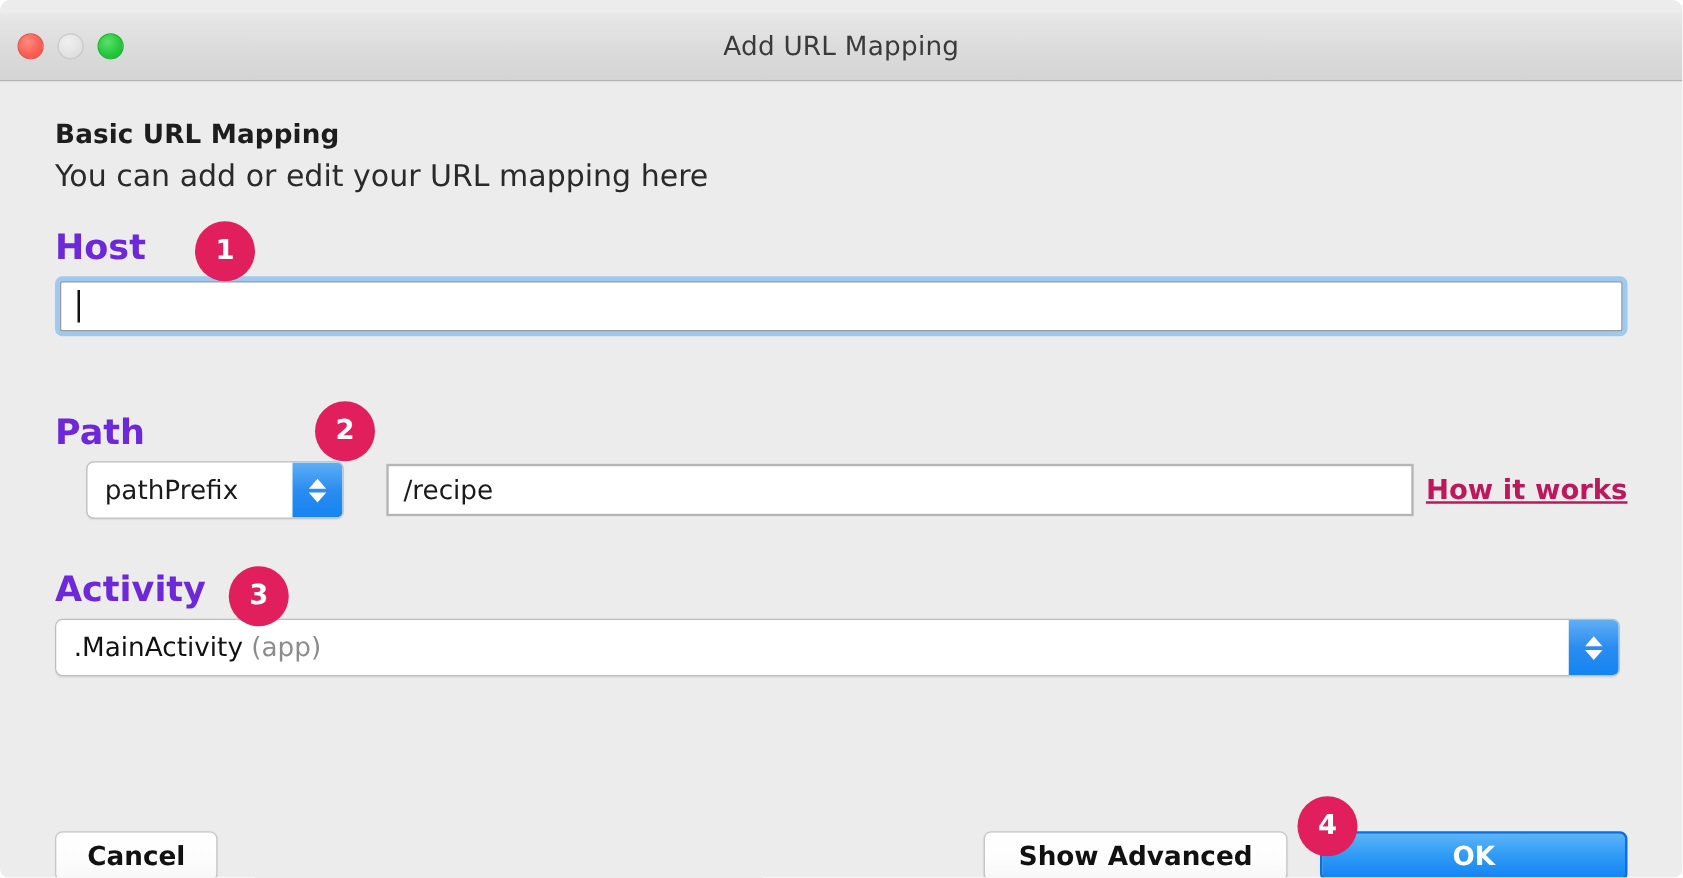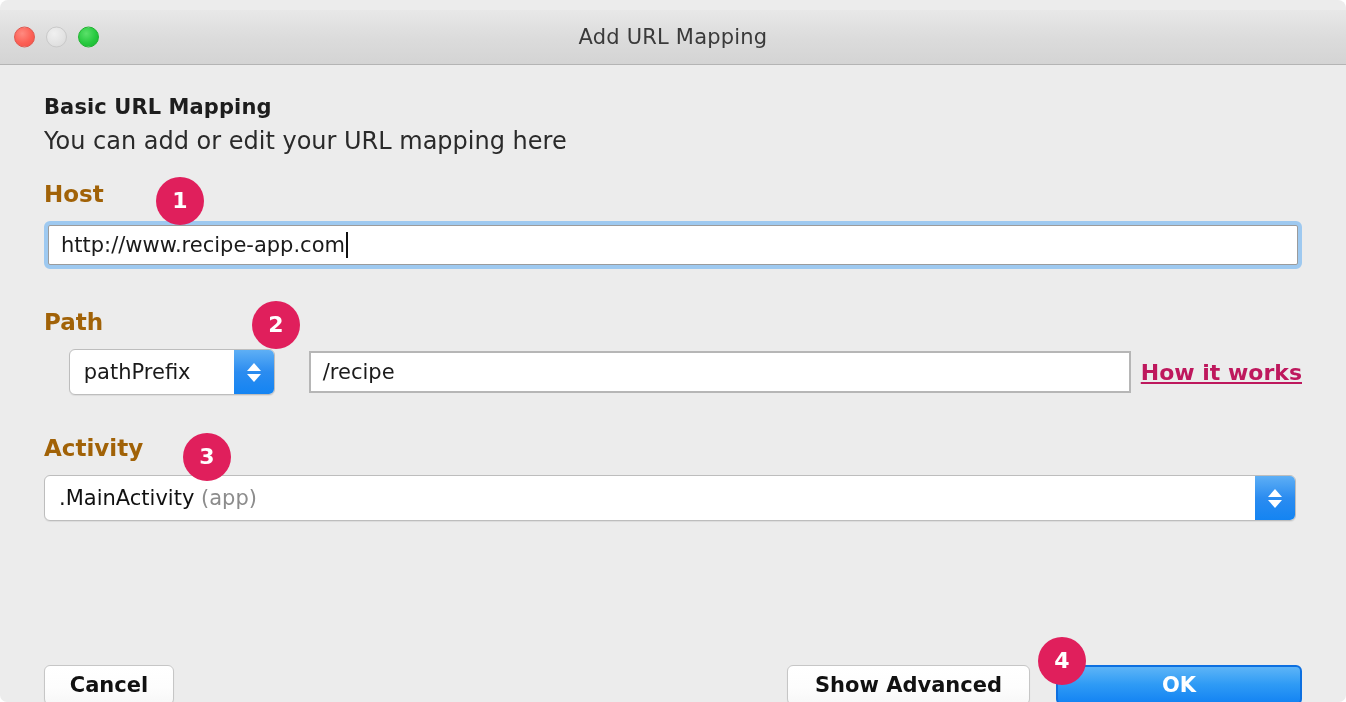--- a/index.html
+++ b/index.html
@@ -81,23 +81,23 @@
     letter-spacing: 0.1px;
   }
   .section-sub {
     font-size: 24px;
     color: #2a2a2a;
     margin: 0 0 26px 0;
     font-weight: 400;
   }
 
   .field-label {
-    font-size: 23px;
+    font-size: 28px;
     font-weight: bold;
-    color: #a16207;
+    color: #6d28d9;
     display: inline-block;
     position: relative;
   }
 
   .label-row {
     position: relative;
     height: 30px;
     margin-bottom: 10px;
   }
 
@@ -301,26 +301,25 @@
 
     <div class="section-title">Basic URL Mapping</div>
     <div class="section-sub">You can add or edit your URL mapping here</div>
 
     <div class="label-row">
       <span class="field-label">Host</span>
       <span class="badge" style="left:112px; top:-4px;">1</span>
     </div>
     <div class="focus-wrap">
       <div class="host-input">
-        <span>http://www.recipe-app.com</span>
           <span class="caret"></span>
       </div>
     </div>
 
-    <div class="label-row" style="margin-top:40px;">
+    <div class="label-row" style="margin-top:60px;">
       <span class="field-label">Path</span>
       <span class="badge" style="left:208px; top:-8px;">2</span>
     </div>
     <div class="path-row">
       <div class="select-box">
         <span class="select-value">pathPrefix</span>
         <span class="stepper">
           <span class="chev chev-up"></span>
           <span class="chev chev-down"></span>
         </span>

